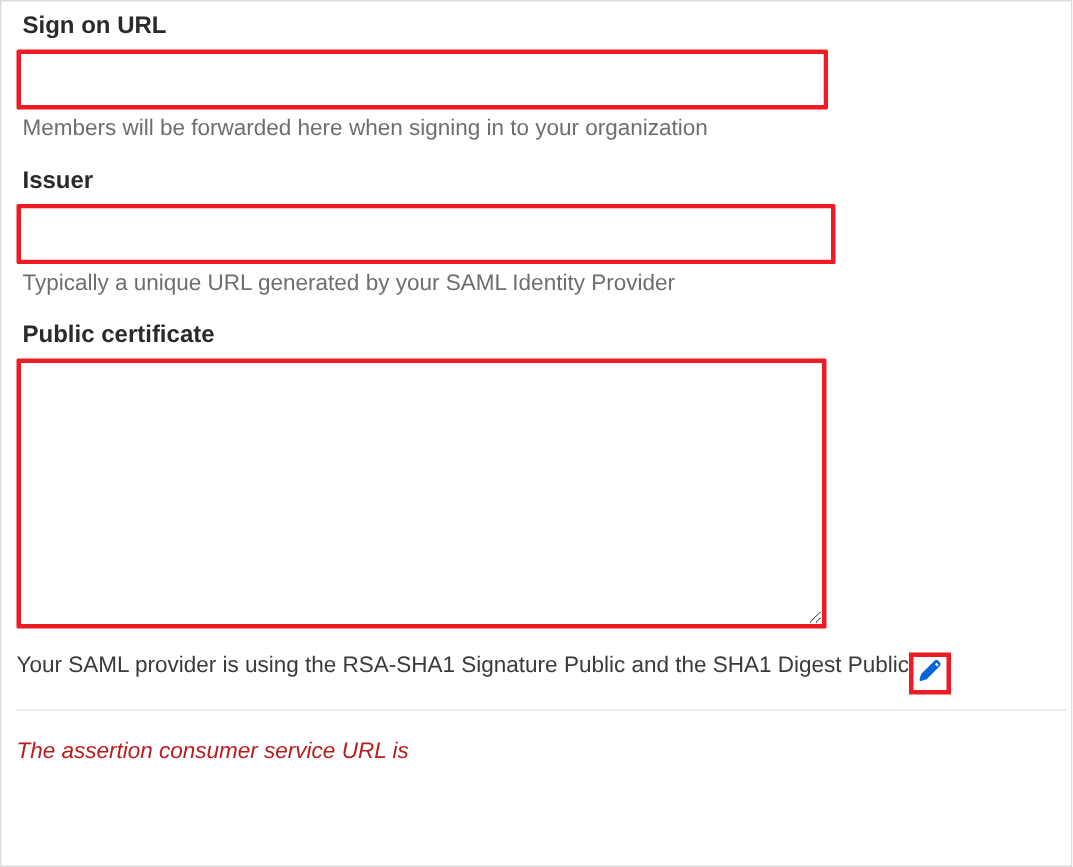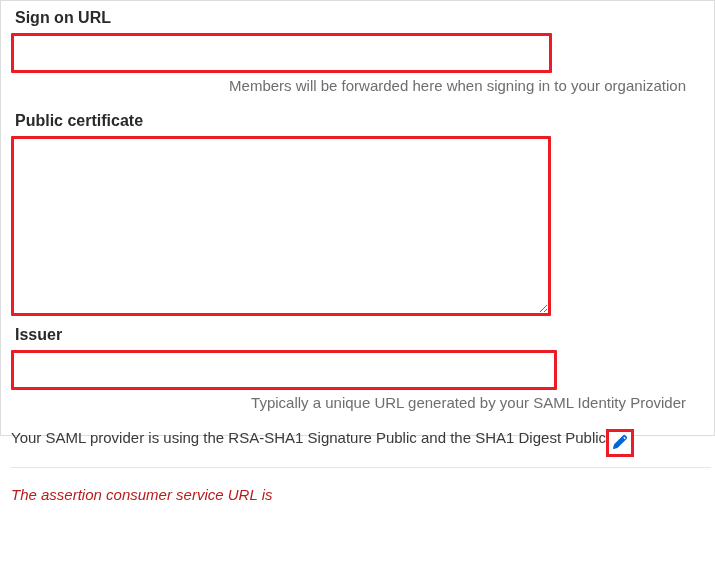--- a/index.html
+++ b/index.html
@@ -9,40 +9,39 @@
     height: 578px;
     font-family: "Segoe UI", Arial, sans-serif;
     background: #fff;
     color: #333;
     box-sizing: border-box;
   }
   *, *::before, *::after { box-sizing: inherit; }
   .panel {
     border: 1px solid #dcdcdc;
     width: 715px;
-    height: 436px;
-    padding: 8px 28px 0 10px;
+    height: 578px;
+    padding: 8px 2px 0 10px;
     position: relative;
   }
   .field-label {
     font-weight: 600;
     font-size: 16px;
     color: #2a2a2a;
     margin: 0 0 6px 0;
     padding-left: 4px;
     display: block;
   }
   .group { margin-bottom: 18px; }
   .hint {
     color: #6e6e6e;
     font-size: 15px;
     padding-left: 4px;
     margin-top: 4px;
     display: block;
-    text-align: right;
   }
   .input-wrap {
     border: 3px solid #ed1c24;
     border-radius: 1px;
     padding: 0;
     background: #fff;
   }
   .w541 { width: 541px; }
   .w546 { width: 546px; }
   .w540 { width: 540px; }
@@ -115,33 +114,33 @@
 <div class="panel">
 
   <div class="group">
     <label class="field-label">Sign on URL</label>
     <div class="input-wrap w541">
       <input type="text" class="text-input" value="" style="">
     </div>
     <span class="hint">Members will be forwarded here when signing in to your organization</span>
   </div>
 
-  <div class="group" style="margin-bottom:10px;">
-    <label class="field-label">Public certificate</label>
-    <div class="input-wrap w540 textarea-wrap">
-      <textarea class="cert-input" value="" style=""></textarea>
-    </div>
-  </div>
-
   <div class="group">
     <label class="field-label">Issuer</label>
     <div class="input-wrap w546">
       <input type="text" class="text-input" value="" style="">
     </div>
     <span class="hint">Typically a unique URL generated by your SAML Identity Provider</span>
+  </div>
+
+  <div class="group" style="margin-bottom:10px;">
+    <label class="field-label">Public certificate</label>
+    <div class="input-wrap w540 textarea-wrap">
+      <textarea class="cert-input" value="" style=""></textarea>
+    </div>
   </div>
 
   <div class="info-line">
     <span class="sp">Your SAML provider is using the </span>
     <span class="b">RSA-SHA1</span>
     <span class="sp"> Signature Public and the </span>
     <span class="b">SHA1</span>
     <span class="sp"> Digest Public</span>
     <span class="edit-btn">
       <span>

